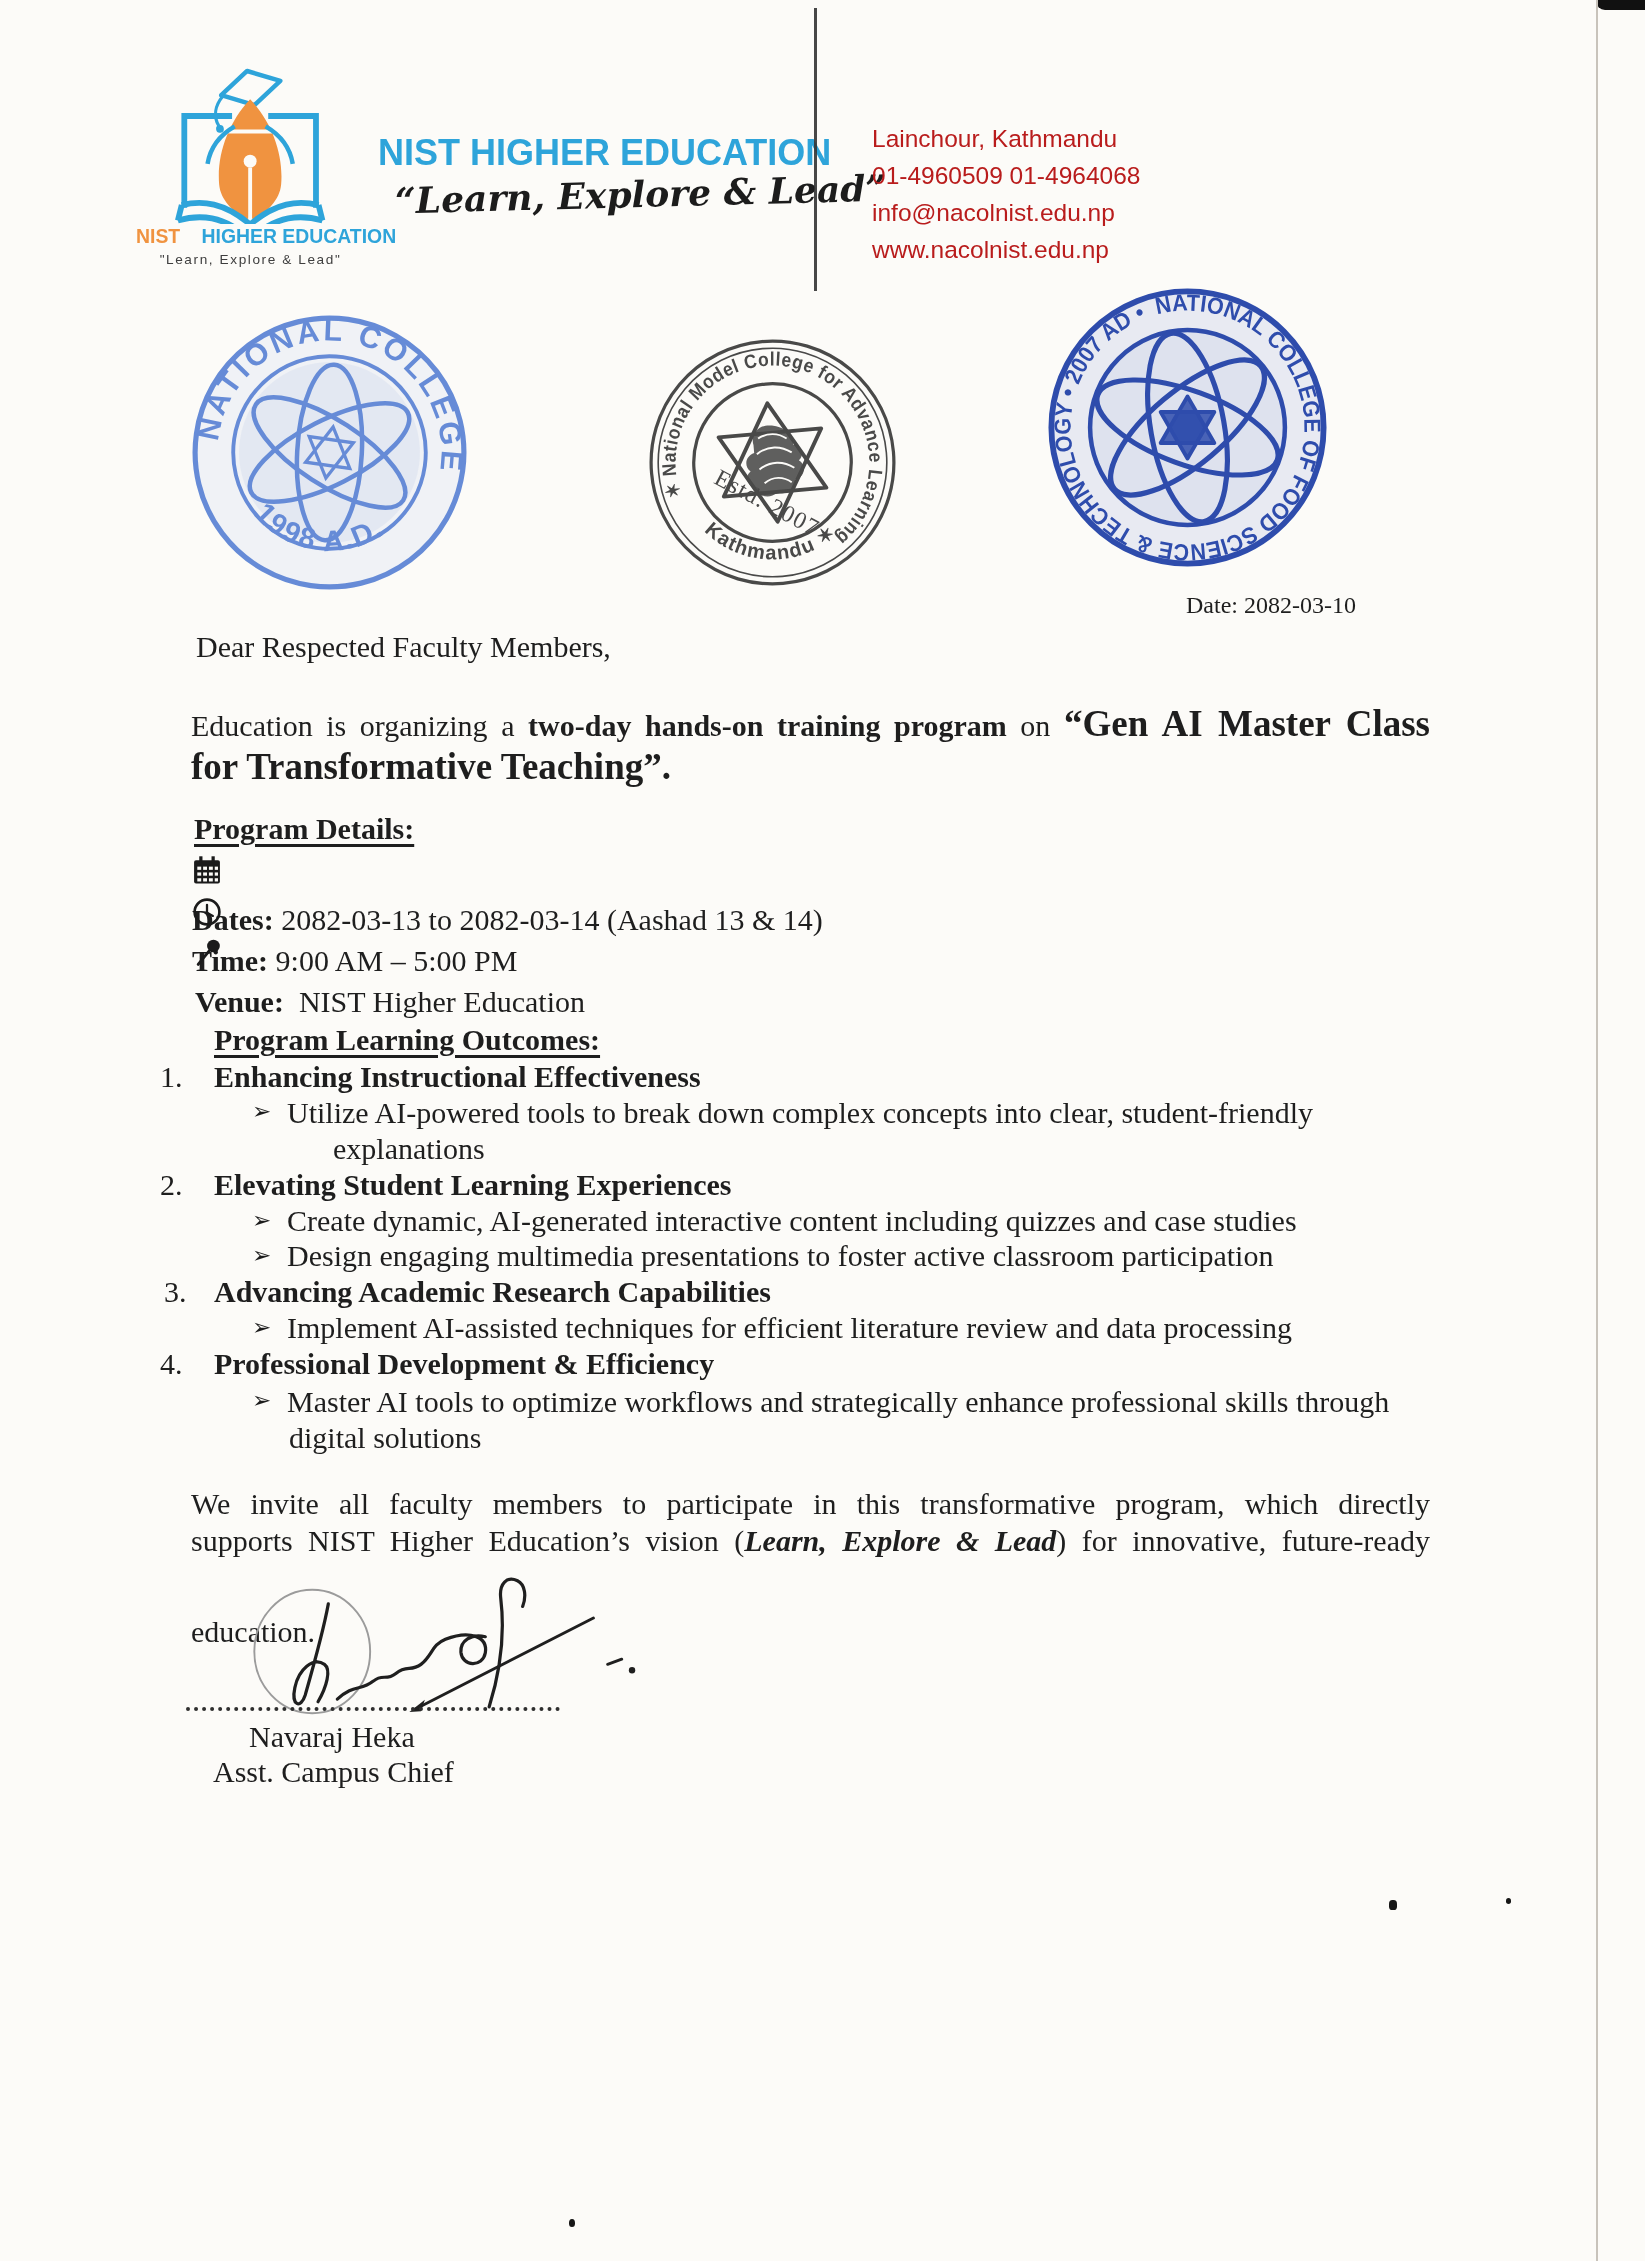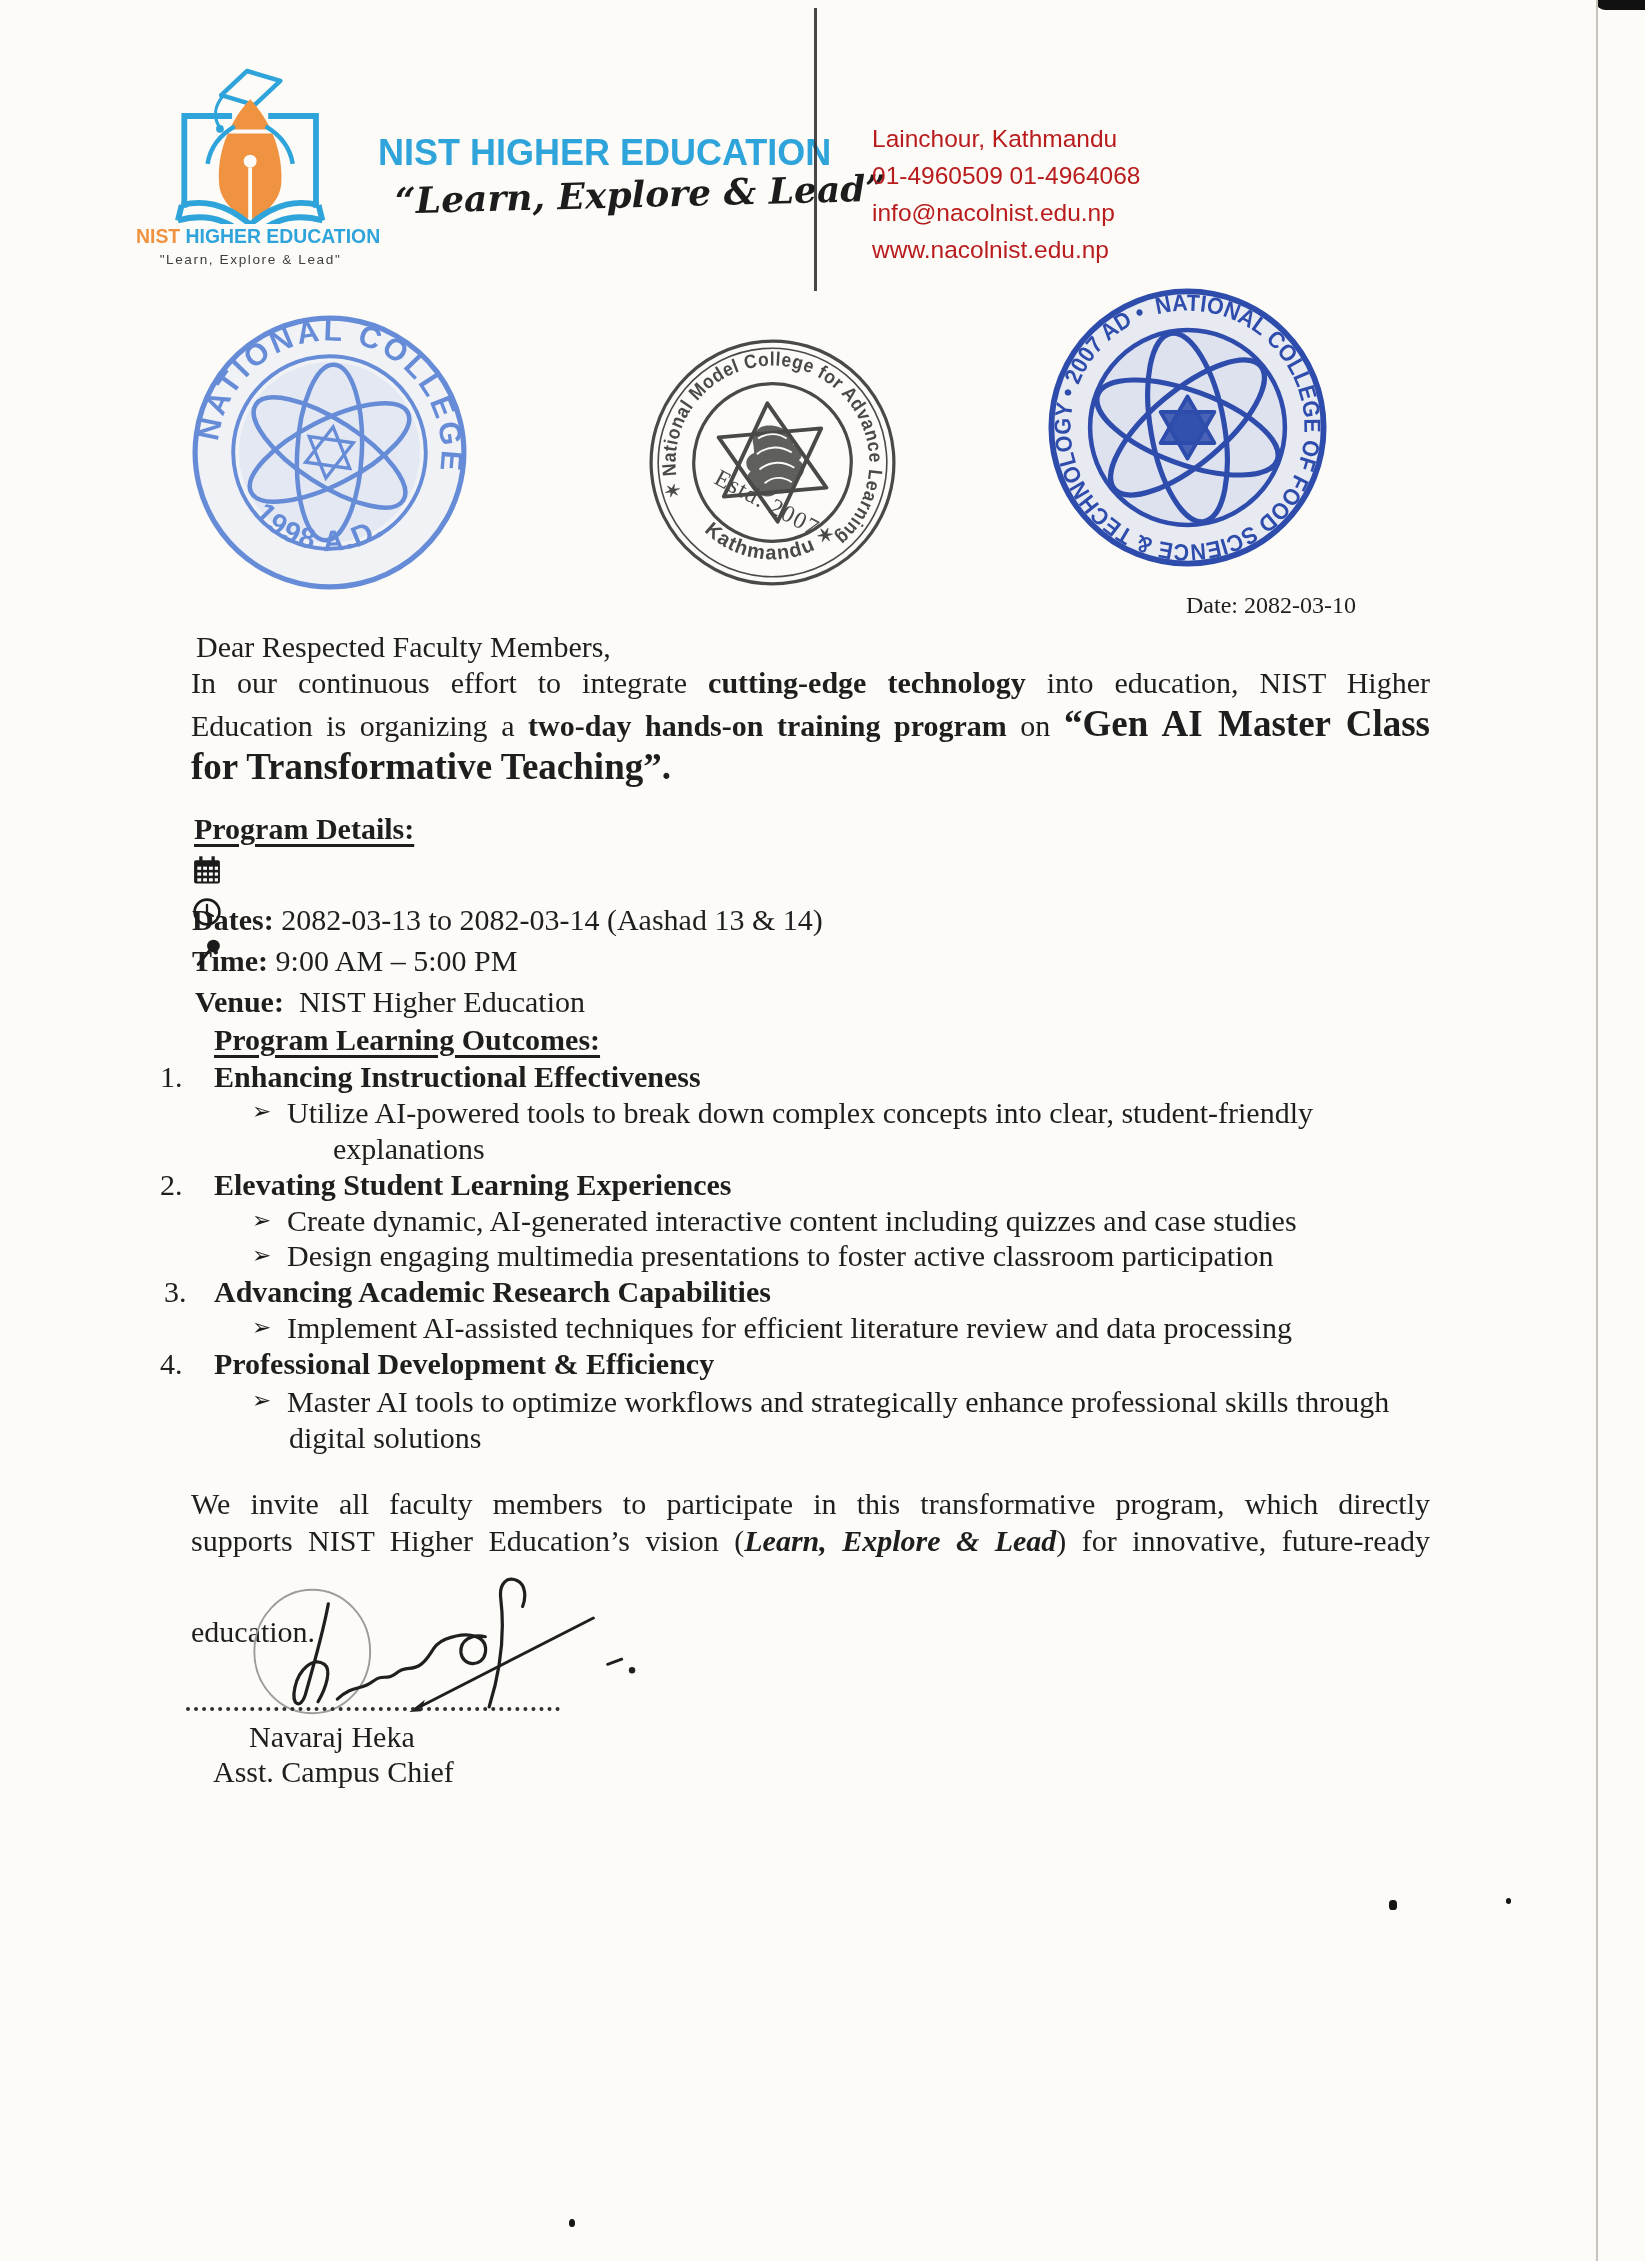--- a/index.html
+++ b/index.html
@@ -49,21 +49,21 @@
       <path d="M 166 278 C 124 242 88 240 54 250"></path>
       <path d="M 60 226 L 54 250"></path>
       <path d="M 166 256 C 206 222 240 218 272 226"></path>
       <path d="M 166 278 C 208 242 244 240 278 250"></path>
       <path d="M 272 226 L 278 250"></path>
       <path d="M 142 104 C 118 118 104 138 100 162" stroke-width="7"></path>
       <path d="M 190 104 C 214 118 228 138 232 162" stroke-width="7"></path>
     </g>
   </svg>
   <div class="abs" style="left:136px;top:225px;width:229px;text-align:center;font-family:'Liberation Sans',sans-serif;font-weight:bold;font-size:19.4px;white-space:nowrap;">
-    <span style="color:#f09340;">NIST</span><span style="color:#2ea4da;"> HIGHER EDUCATION</span>
+    <span style="color:#f09340;">NIST</span><span style="color:#2ea4da;margin-left:16px;"> HIGHER EDUCATION</span>
   </div>
   <div class="abs" style="left:136px;top:252px;width:229px;text-align:center;font-family:'Liberation Sans',sans-serif;font-size:13.6px;letter-spacing:1.6px;color:#3e3e3e;">"Learn, Explore &amp; Lead"</div>
 
   <div class="abs" style="left:378px;top:132px;font-family:'Liberation Sans',sans-serif;font-weight:bold;font-size:36px;color:#2ea4da;white-space:nowrap;">NIST HIGHER EDUCATION</div>
   <div class="abs" style="left:395px;top:173px;font-family:'DejaVu Serif',serif;font-style:italic;font-weight:bold;font-size:36px;color:#1c1c1c;transform:rotate(-1.5deg);white-space:nowrap;">“Learn, Explore &amp; Lead”</div>
 
   <div class="abs" style="left:814px;top:7.7px;width:3.2px;height:283px;background:#333;opacity:.9;"></div>
   <div class="abs" style="left:872px;top:120px;">
     <div class="contact-line">Lainchour, Kathmandu</div>
     <div class="contact-line">01-4960509 01-4964068</div>
@@ -148,23 +148,20 @@
       <text fill="#1d3ea6" font-family="Liberation Sans, sans-serif" font-weight="bold" font-size="36">
         <textPath href="#s3ring" startOffset="0" textLength="1120" lengthAdjust="spacingAndGlyphs">NATIONAL COLLEGE OF FOOD SCIENCE &amp; TECHNOLOGY • 2007 AD •</textPath>
       </text>
     </g>
   </svg>
 
   <div class="abs body-txt" style="left:1186px;top:592px;font-size:24px;">Date: 2082-03-10</div>
 
   <div class="abs body-txt" style="left:196px;top:630px;">Dear Respected Faculty Members,</div>
 
-  <div class="abs body-txt just" style="left:191px;top:666px;">
-    <span>In our continuous effort to integrate </span><span class="b">cutting-edge technology</span><span> into education, NIST Higher</span>
-  </div>
   <div class="abs body-txt just" style="left:191px;top:702px;">
     <span>Education is organizing a </span><span class="b">two-day hands-on training program</span><span> on </span><span class="big">“Gen AI Master Class</span>
   </div>
   <div class="abs big" style="left:191px;top:745px;">for Transformative Teaching”.</div>
 
   <div class="abs body-txt uh" style="left:194px;top:812px;">Program Details:</div>
 
   <div class="abs detail-row" style="left:192px;top:851px;">
     <span class="ic">
       <svg width="30" height="31" viewBox="0 0 46 48">

